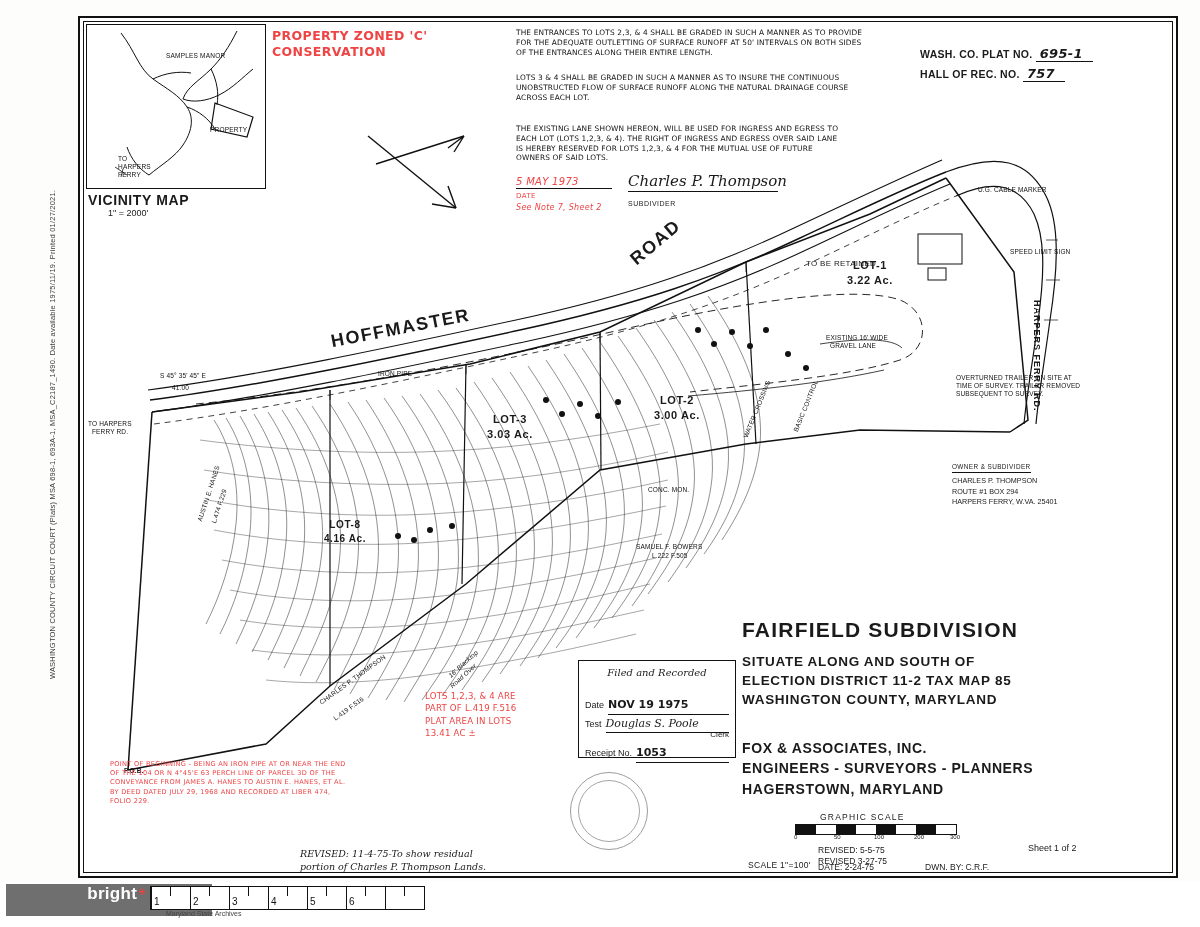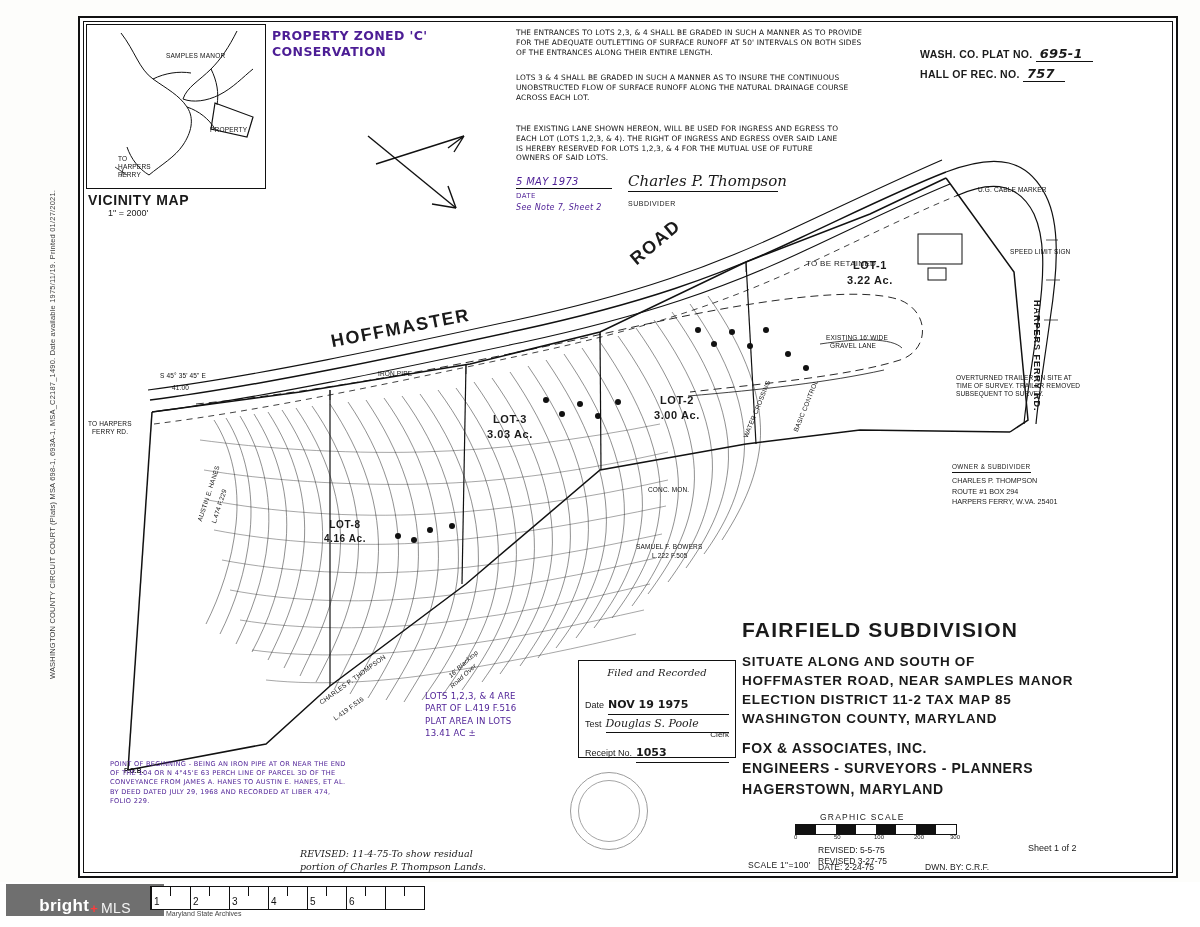--- a/index.html
+++ b/index.html
@@ -74,21 +74,21 @@
   .vic-note {
     position: absolute;
     font-size: 6.5px;
     letter-spacing: .2px;
     color: #111;
   }
   
   .hand {
     font-family: "DejaVu Sans", sans-serif;
     letter-spacing: .3px;
-    color: #4c1d95;
+    color: #ef4444;
   }
   .zoned {
     position: absolute;
     left: 272px; top: 28px;
     font-size: 12.5px;
     font-weight: bold;
     line-height: 1.25;
     letter-spacing: .4px;
   }
   .note-block {
@@ -299,22 +299,23 @@
   .brighit {
     position: absolute;
     left: 6px; top: 884px;
     width: 158px; height: 32px;
     background: #6f6f6f;
     color: #fff;
     font-size: 17px;
     font-weight: bold;
     letter-spacing: .3px;
     display: flex;
-    align-items: flex-end;
+    align-items: flex-start;
     justify-content: center;
+    padding-left: 48px;
   }
   .brighit .sm { font-weight: normal; font-size: 14px; margin-left: 3px; opacity:.92;}
   .brighit .dot { color: #ff3b3b; font-size: 13px; vertical-align: super; margin-left:1px;}
   .ruler {
     position: absolute;
     left: 150px; top: 886px;
     width: 275px; height: 24px;
     border: 1px solid #111;
     background: #fff;
     box-sizing: border-box;
@@ -595,21 +596,20 @@
   <div class="pob-note hand">POINT OF BEGINNING - BEING AN IRON PIPE AT OR NEAR THE END OF THE 104 OR N 4°45'E 63 PERCH LINE OF PARCEL 3D OF THE CONVEYANCE FROM JAMES A. HANES TO AUSTIN E. HANES, ET AL. BY DEED DATED JULY 29, 1968 AND RECORDED AT LIBER 474, FOLIO 229.</div>
 
   <div class="revised-bottom">
     <div>REVISED: 11-4-75-To show residual</div>
     <div>portion of Charles P. Thompson Lands.</div>
   </div>
 
   <div class="title-main">FAIRFIELD SUBDIVISION</div>
   <div class="title-sub">
     <div>SITUATE ALONG AND SOUTH OF</div>
-    <div>HOFFMASTER ROAD, NEAR SAMPLES MANOR</div>
     <div>ELECTION DISTRICT 11-2   TAX MAP 85</div>
     <div>WASHINGTON COUNTY, MARYLAND</div>
   </div>
   <div class="firm">
     <div>FOX &amp; ASSOCIATES, INC.</div>
     <div>ENGINEERS - SURVEYORS - PLANNERS</div>
     <div>HAGERSTOWN, MARYLAND</div>
   </div>
 
   <div class="gscale-label">GRAPHIC SCALE</div>

